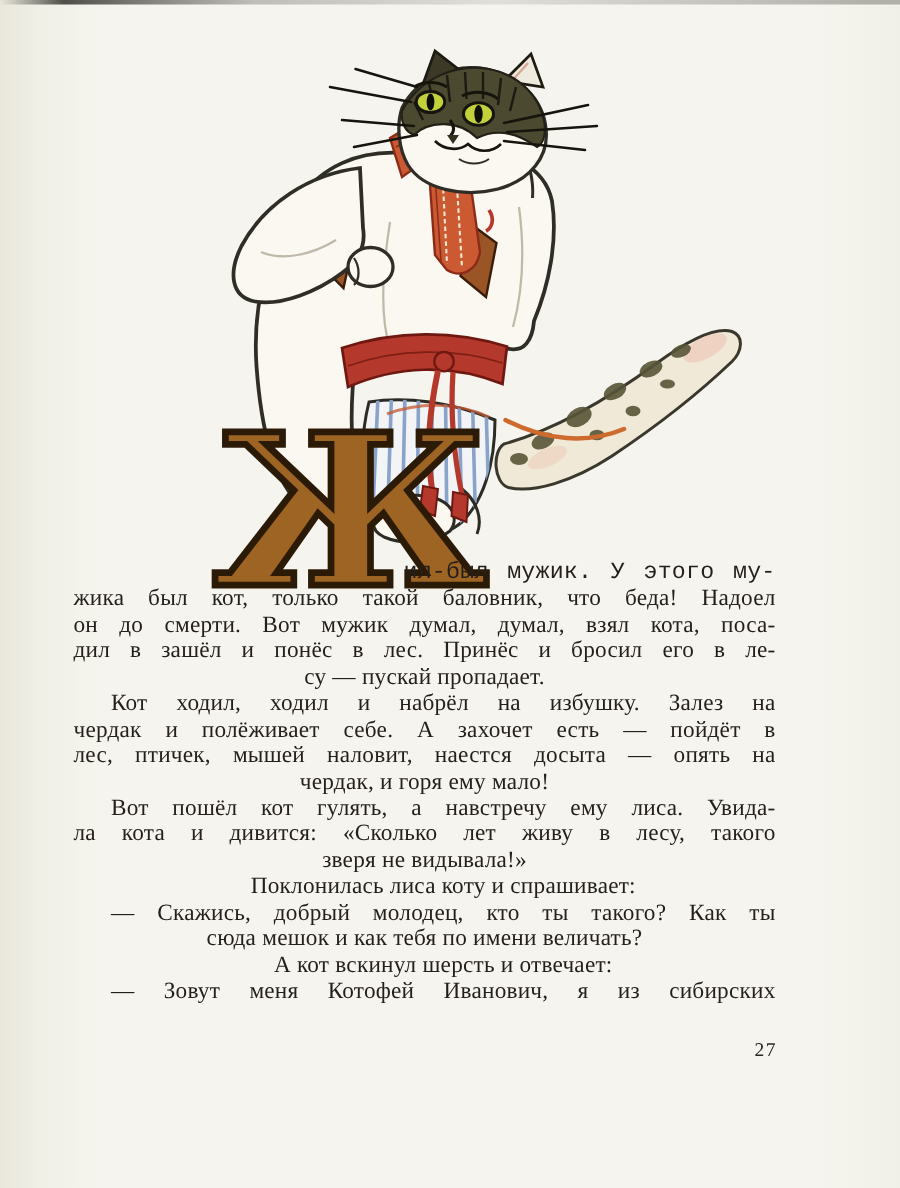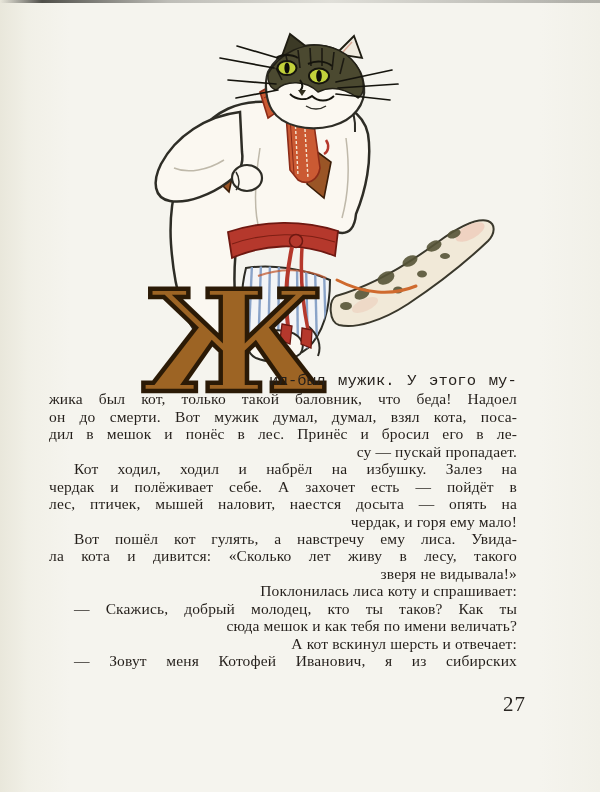--- a/index.html
+++ b/index.html
@@ -23,26 +23,26 @@
     color:#9d6424;-webkit-text-stroke:4.5px #2b1a06;
     user-select:none;
   }
   .story{
     position:absolute;left:49px;top:373px;width:468px;
     font-size:15.5px;line-height:17.45px;color:#241f1b;
     letter-spacing:0.15px;
   }
   .ln{height:17.45px;white-space:nowrap;}
   .ln.j{white-space:normal;text-align:justify;text-align-last:justify;}
-  .ln.e{white-space:normal;text-align:right;}
+  .ln.e{white-space:normal;text-align:center;}
   .ln.ind{text-indent:25px;}
   .ln.first{text-indent:220px;font-family:Liberation Mono, monospace;}
   .pageno{
     position:absolute;left:503px;top:692px;
-    font-size:21px;color:#2a2622;letter-spacing:1px;
+    font-size:13px;color:#2a2622;letter-spacing:1px;
   }
 </style>
 </head>
 <body>
 
 <div class="page">
   <div class="scan-top"></div>
 
   <svg class="illu" viewBox="0 0 390 440" xmlns="http://www.w3.org/2000/svg">
     <defs>
@@ -189,30 +189,30 @@
       </g>
     </g>
   </svg>
 
   <div class="dropcap">Ж</div>
 
   <div class="story">
     <div class="ln j first">ил-был мужик. У этого му-</div>
     <div class="ln j">жика был кот, только такой баловник, что беда! Надоел</div>
     <div class="ln j">он до смерти. Вот мужик думал, думал, взял кота, поса-</div>
-    <div class="ln j">дил в мешок и понёс в лес. Принёс и бросил его в ле-</div>
+    <div class="ln j">дил в зашёл и понёс в лес. Принёс и бросил его в ле-</div>
     <div class="ln e">су — пускай пропадает.</div>
     <div class="ln j ind">Кот ходил, ходил и набрёл на избушку. Залез на</div>
     <div class="ln j">чердак и полёживает себе. А захочет есть — пойдёт в</div>
     <div class="ln j">лес, птичек, мышей наловит, наестся досыта — опять на</div>
     <div class="ln e">чердак, и горя ему мало!</div>
     <div class="ln j ind">Вот пошёл кот гулять, а навстречу ему лиса. Увида-</div>
     <div class="ln j">ла кота и дивится: «Сколько лет живу в лесу, такого</div>
     <div class="ln e">зверя не видывала!»</div>
     <div class="ln e ind">Поклонилась лиса коту и спрашивает:</div>
-    <div class="ln j ind">— Скажись, добрый молодец, кто ты таков? Как ты</div>
+    <div class="ln j ind">— Скажись, добрый молодец, кто ты такого? Как ты</div>
     <div class="ln e">сюда мешок и как тебя по имени величать?</div>
     <div class="ln e ind">А кот вскинул шерсть и отвечает:</div>
     <div class="ln j ind">— Зовут меня Котофей Иванович, я из сибирских</div>
   </div>
 
   <div class="pageno">27</div>
 </div>
 
 </body></html>

